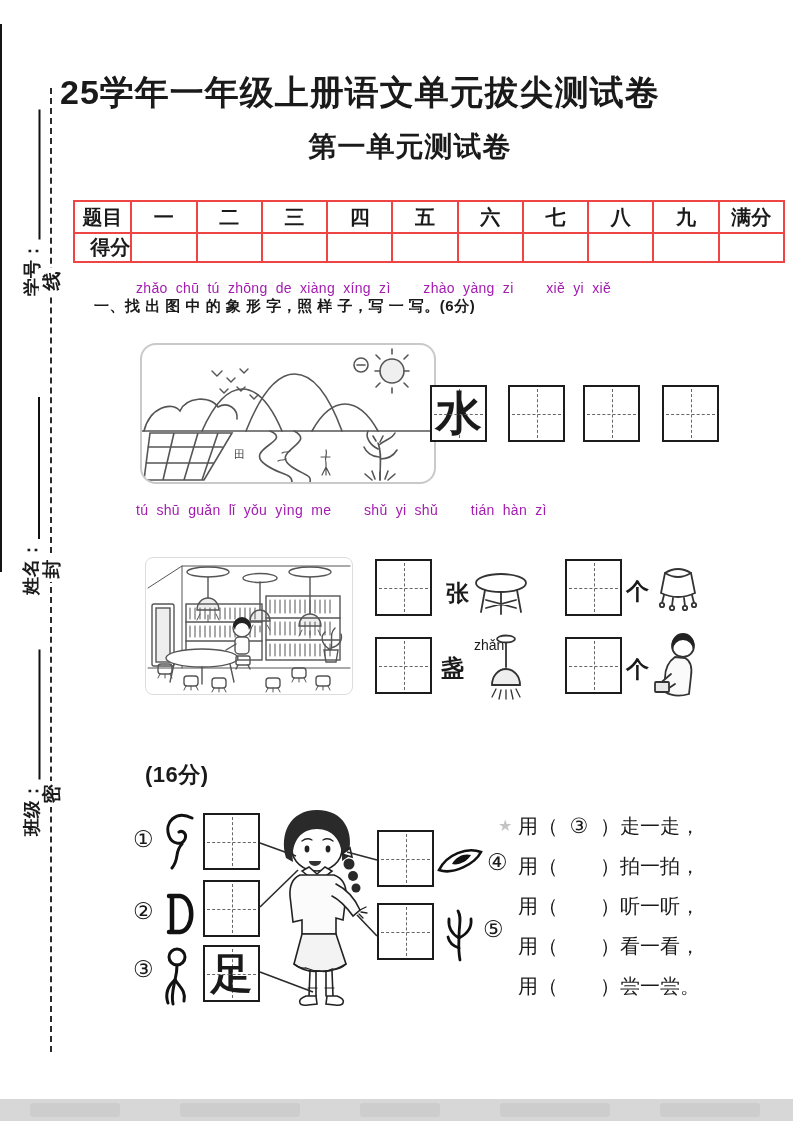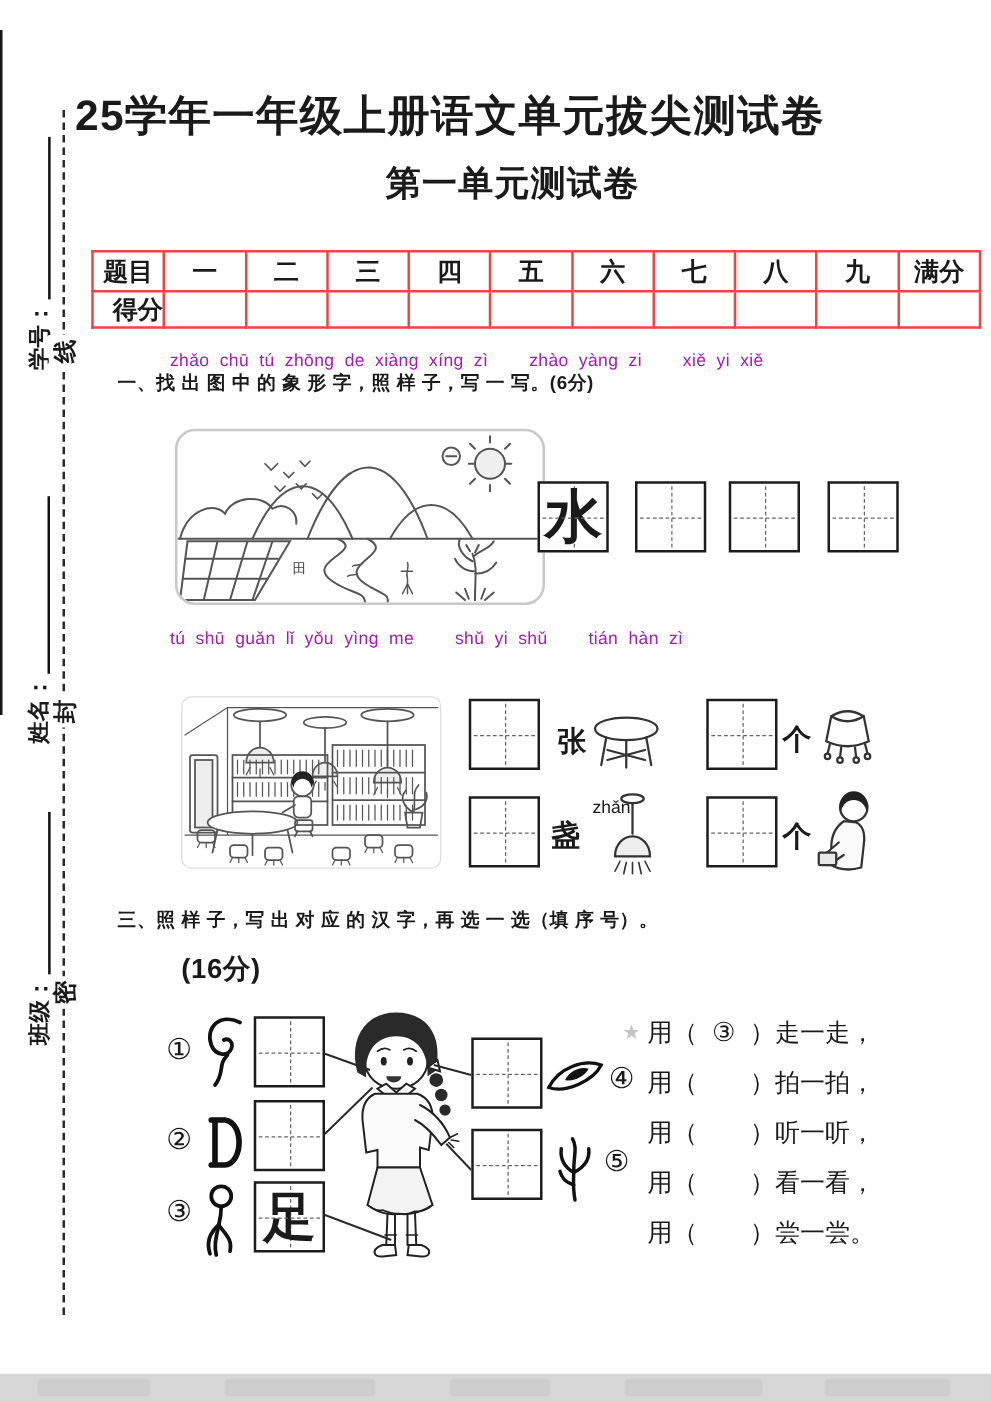--- a/index.html
+++ b/index.html
@@ -252,21 +252,20 @@
       <g stroke="#333" stroke-width="1.8" stroke-linecap="round">
         <circle cx="30" cy="16" r="11" fill="#fff"></circle>
         <path d="M19,14 A11,11 0 0 1 41,14 L40,20 A9,9 0 0 0 20,20 Z" fill="#222" stroke="none"></path>
         <path d="M22,27 Q12,34 12,48 L12,62 Q22,68 36,64 L38,46 Q40,32 32,28 Z" fill="#fafafa"></path>
         <path d="M18,44 L4,56 L10,62 L22,54" fill="#fafafa"></path>
         <rect x="2" y="52" width="14" height="10" rx="1" fill="#e8e8e8"></rect>
       </g>
     </svg>
   </div>
 
-  <div class="abs qhead" style="left:94px;top:727px;">三、照 样 子，写 出 对 应 的 汉 字，再 选 一 选（填 序 号）。</div>
   <div class="abs qhead" style="left:145px;top:760px;font-size:22px;">(16分)</div>
 
   <div class="abs circnum" style="left:133px;top:826px;">①</div>
   <div class="abs" style="left:162px;top:812px;">
     <svg width="36" height="58" viewBox="0 0 36 58">
       <g stroke="#111" fill="none" stroke-width="3" stroke-linecap="round">
         <path d="M30,6 C14,-2 2,10 7,24 C10,32 20,34 23,27 C25,22 21,18 17,20"></path>
         <path d="M20,32 C12,40 18,46 10,56"></path>
       </g>
     </svg>

